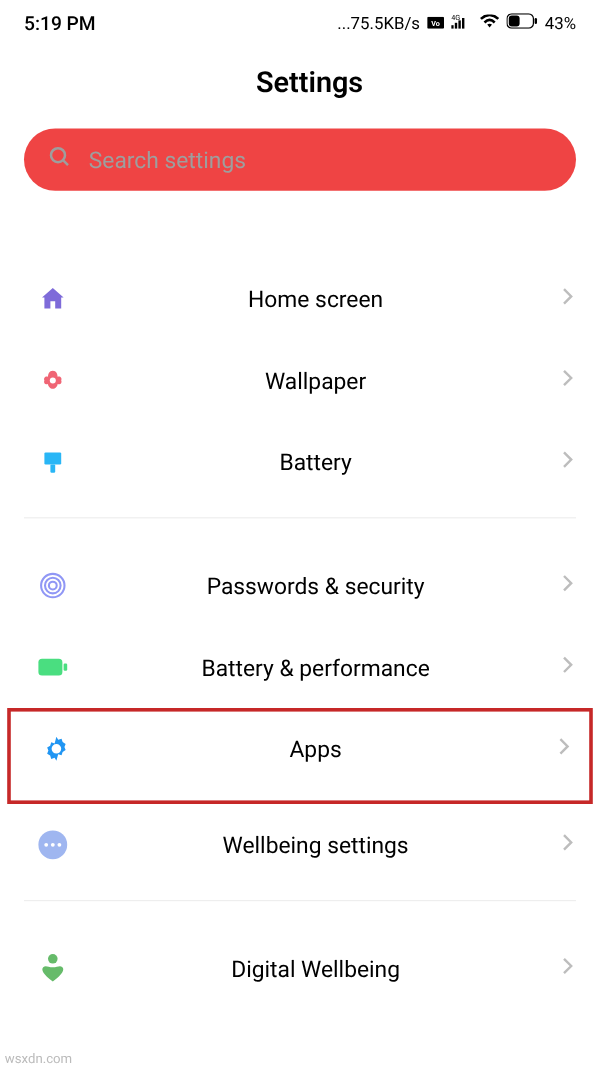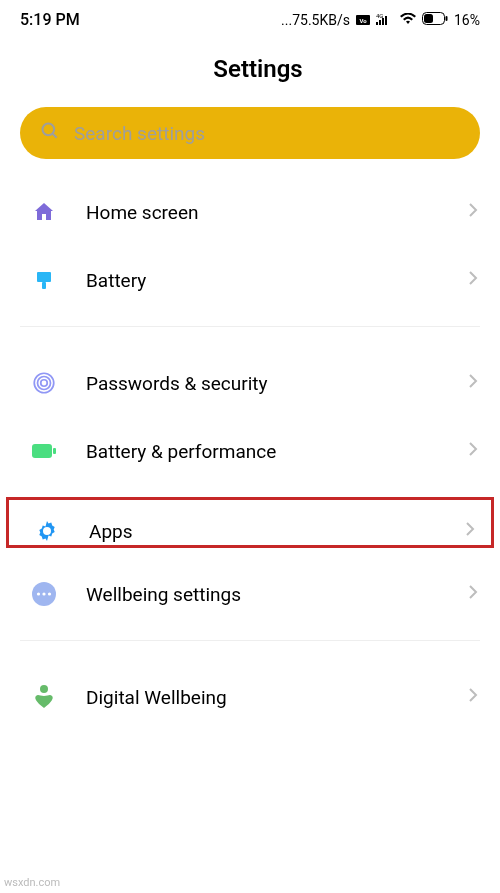--- a/index.html
+++ b/index.html
@@ -33,22 +33,22 @@
       font-size: 14px;
     }
     .page-title {
       text-align: center;
       font-size: 24px;
       font-weight: 600;
       padding: 20px 0 24px 16px;
       color: #000;
     }
     .search-box {
-      margin: 0 20px 19px 20px;
-      background: #eab308;
+      margin: 0 20px 56px 20px;
+      background: #ef4444;
       border-radius: 28px;
       display: flex;
       align-items: center;
       padding: 14px 20px;
       gap: 14px;
     }
     .search-icon {
       color: #9e9e9e;
       flex-shrink: 0;
     }
@@ -66,25 +66,26 @@
     .settings-list {
       display: flex;
       flex-direction: column;
     }
     .settings-item {
       display: flex;
       align-items: center;
       padding: 20px 22px 20px 30px;
       gap: 28px;
       position: relative;
+      text-align: center;
     }
     .settings-item.highlighted {
       border: 3px solid #c62828;
-      margin: 12px 6px;
-      padding: 17px 16px 0 24px;
+      margin: 0 6px;
+      padding: 17px 16px 29px 24px;
     }
     .item-icon {
       width: 28px;
       height: 28px;
       display: flex;
       align-items: center;
       justify-content: center;
       flex-shrink: 0;
     }
     .item-label {
@@ -136,21 +137,21 @@
           <path d="M8 11 L6 8.5 Q8 7 10 8.5 Z M3 6 Q8 1 13 6 L11.5 7.5 Q8 4 4.5 7.5 Z M0 3 Q8 -4 16 3 L14.5 4.5 Q8 -1.5 1.5 4.5 Z" fill="#000"></path>
         </svg>
     </span>
     <span>
       <svg width="26" height="13" viewBox="0 0 26 13">
           <rect x="0.5" y="0.5" width="22" height="12" rx="4" fill="none" stroke="#000" stroke-width="1"></rect>
           <rect x="2" y="2" width="9" height="9" rx="2.5" fill="#000"></rect>
           <rect x="23.5" y="4" width="2" height="5" rx="1" fill="#000"></rect>
         </svg>
     </span>
-    <span>16%</span>
+    <span>43%</span>
   </div>
 </div>
 
 <h1 class="page-title">Settings</h1>
 
 <div class="search-box">
   <span class="search-icon">
     <svg width="20" height="20" viewBox="0 0 24 24" fill="none" stroke="currentColor" stroke-width="2.5">
         <circle cx="10" cy="10" r="7"></circle>
         <line x1="20" y1="20" x2="15" y2="15"></line>
@@ -168,20 +169,34 @@
         </svg>
     </span>
     <span class="item-label">Home screen</span>
     <span class="chevron">
       <svg width="10" height="16" viewBox="0 0 10 16" fill="none" stroke="currentColor" stroke-width="2">
           <path d="M2 2 L8 8 L2 14"></path>
         </svg>
     </span>
   </div>
 
+  <div class="settings-item">
+    <span class="item-icon">
+      <svg width="24" height="24" viewBox="0 0 24 24" fill="#f06575">
+          <path d="M12 4 C9 4 8 7 8 9 C6 8 4 10 5 12 C4 14 6 16 8 15 C8 17 10 19 12 19 C14 19 16 17 16 15 C18 16 20 14 19 12 C20 10 18 8 16 9 C16 7 15 4 12 4 Z"></path>
+          <circle cx="12" cy="12" r="2.5" fill="#fff"></circle>
+        </svg>
+    </span>
+    <span class="item-label">Wallpaper</span>
+    <span class="chevron">
+      <svg width="10" height="16" viewBox="0 0 10 16" fill="none" stroke="currentColor" stroke-width="2">
+          <path d="M2 2 L8 8 L2 14"></path>
+        </svg>
+    </span>
+  </div>
 
   <div class="settings-item">
     <span class="item-icon">
       <svg width="24" height="24" viewBox="0 0 24 24" fill="#29b6f6">
           <rect x="5" y="4" width="14" height="10" rx="1"></rect>
           <rect x="10" y="14" width="4" height="7" rx="1"></rect>
         </svg>
     </span>
     <span class="item-label">Battery</span>
     <span class="chevron">

